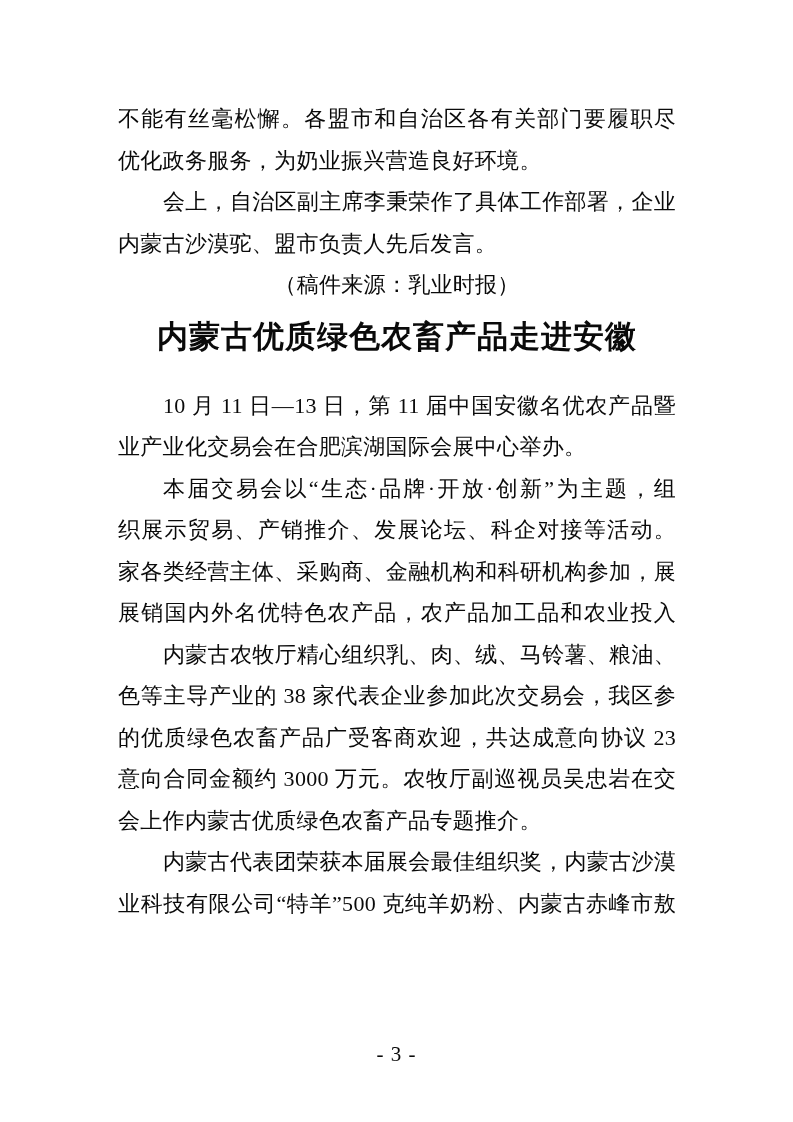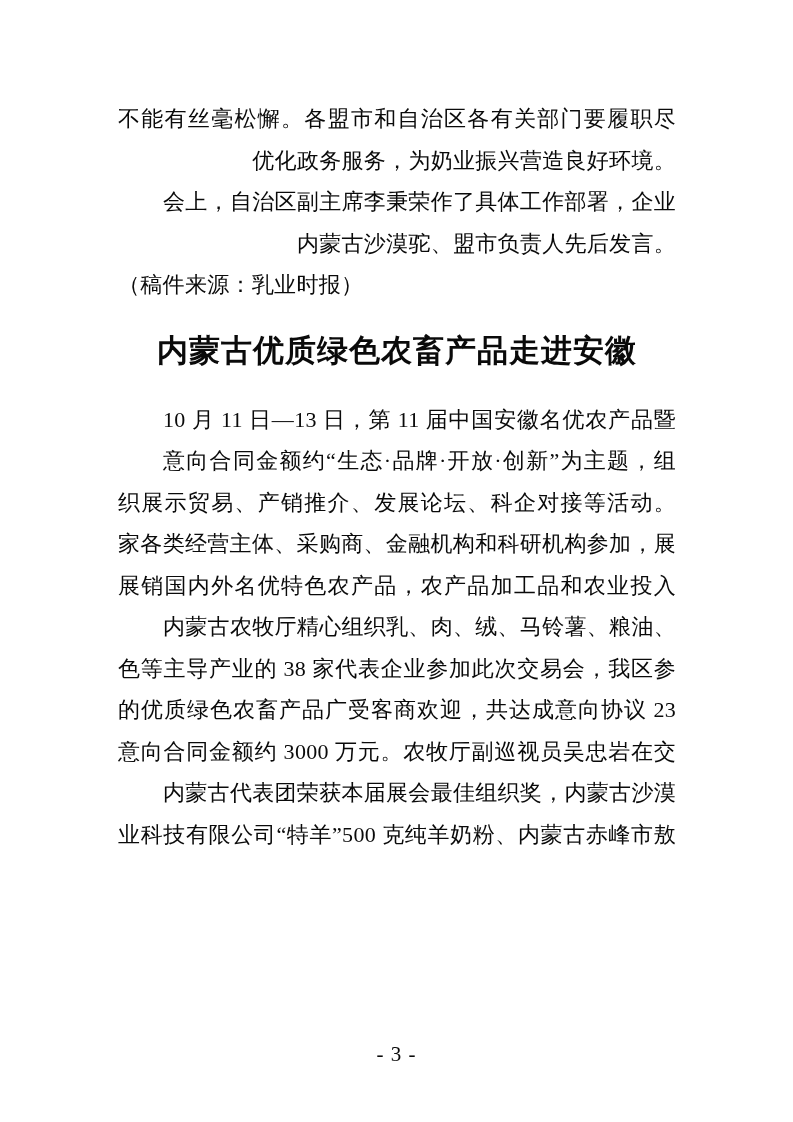--- a/index.html
+++ b/index.html
@@ -29,34 +29,34 @@
     height: 41.5px;
     letter-spacing: 0.3px;
     white-space: normal;
     overflow: hidden;
   }
   .line.align-justify {
     text-align: justify;
     text-align-last: justify;
   }
   .line.align-left {
-    text-align: right;
+    text-align: left;
   }
   .line.align-right {
-    text-align: left;
+    text-align: center;
   }
   .line.indent {
     padding-left: 45px;
   }
   .heading {
     font-size: 31px;
     font-weight: bold;
     line-height: 50px;
     height: 50px;
-    margin-top: 20px;
+    margin-top: 6px;
     margin-bottom: 23px;
     text-align: center;
     letter-spacing: 1px;
     font-family: "Liberation Serif", "DejaVu Serif", serif;
   }
   .footer {
     position: absolute;
     top: 1040px;
     left: 0;
     width: 100%;
@@ -71,25 +71,27 @@
 
 <div class="page">
   <div class="content">
       <div class="line align-justify">不能有丝毫松懈。各盟市和自治区各有关部门要履职尽责，</div>
       <div class="line align-left">优化政务服务，为奶业振兴营造良好环境。</div>
       <div class="line align-justify indent">会上，自治区副主席李秉荣作了具体工作部署，企业代</div>
       <div class="line align-left">内蒙古沙漠驼、盟市负责人先后发言。</div>
       <div class="line align-right">（稿件来源：乳业时报）</div>
       <div class="heading">内蒙古优质绿色农畜产品走进安徽</div>
       <div class="line align-justify indent">10 月 11 日—13 日，第 11 届中国安徽名优农产品暨农</div>
-      <div class="line align-justify indent">意向合同金额约“生态·品牌·开放·创新”为主题，组</div>
+      <div class="line align-left">业产业化交易会在合肥滨湖国际会展中心举办。</div>
+      <div class="line align-justify indent">本届交易会以“生态·品牌·开放·创新”为主题，组</div>
       <div class="line align-justify">织展示贸易、产销推介、发展论坛、科企对接等活动。5000</div>
       <div class="line align-justify">家各类经营主体、采购商、金融机构和科研机构参加，展示</div>
       <div class="line align-justify">展销国内外名优特色农产品，农产品加工品和农业投入品，</div>
       <div class="line align-justify indent">内蒙古农牧厅精心组织乳、肉、绒、马铃薯、粮油、特</div>
       <div class="line align-justify">色等主导产业的 38 家代表企业参加此次交易会，我区参展</div>
       <div class="line align-justify">的优质绿色农畜产品广受客商欢迎，共达成意向协议 23 个、</div>
       <div class="line align-justify">意向合同金额约 3000 万元。农牧厅副巡视员吴忠岩在交易</div>
+      <div class="line align-left">会上作内蒙古优质绿色农畜产品专题推介。</div>
       <div class="line align-justify indent">内蒙古代表团荣获本届展会最佳组织奖，内蒙古沙漠驼</div>
       <div class="line align-justify">业科技有限公司“特羊”500 克纯羊奶粉、内蒙古赤峰市敖</div>
     </div>
   <div class="footer">- 3 -</div>
 </div>
 
 </body></html>

